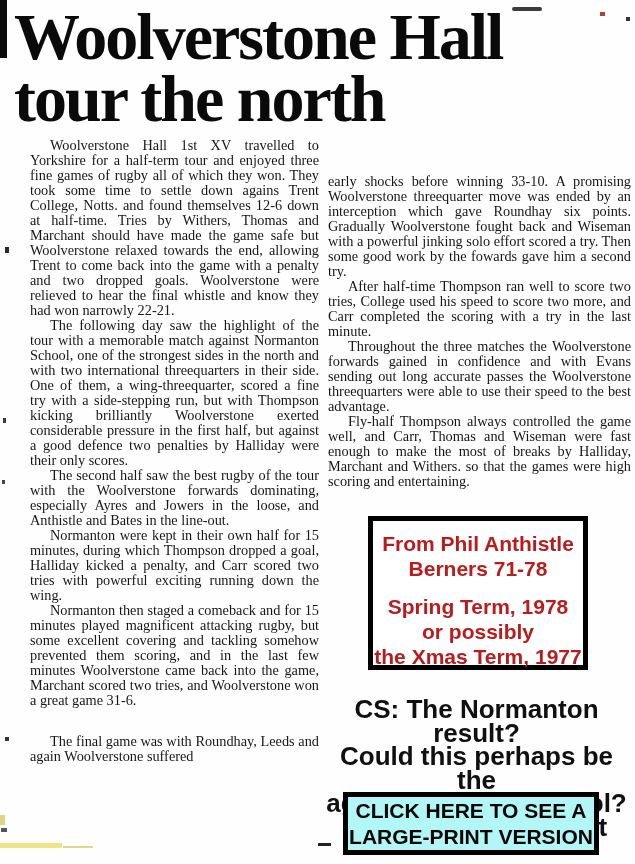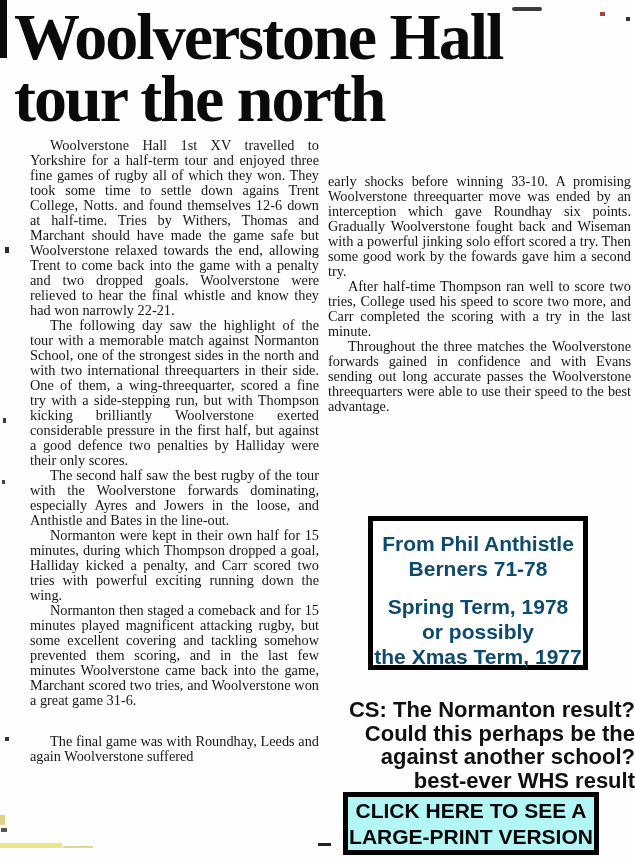--- a/index.html
+++ b/index.html
@@ -44,33 +44,33 @@
     position:absolute;
     left:368px; top:516px;
     width:220px; height:154px;
     box-sizing:border-box;
     border:5px solid #000;
     background:#fff;
     text-align:center;
     font-family:"Liberation Sans", sans-serif;
     font-weight:bold;
     font-size:21px; line-height:25px;
-    color:#0c4a6e;
+    color:#b91c1c;
     padding-top:10px;
   }
   .note-box .spacer { height:13px; }
   
   .cs-note {
     position:absolute;
     left:318px; top:698px;
     width:317px;
-    text-align:right;
+    text-align:center;
     font-family:"Liberation Sans", sans-serif;
     font-weight:bold;
-    font-size:22px; line-height:23.5px;
+    font-size:26px; line-height:23.5px;
     color:#101010;
   }
   
   .lp-button {
     position:absolute;
     left:343px; top:792px;
     width:256px; height:63px;
     box-sizing:border-box;
     border:5px solid #000;
     background:#b2f7f5;
@@ -133,20 +133,21 @@
       <p>The following day saw the highlight of the tour with a memorable match against Normanton School, one of the strongest sides in the north and with two international threequarters in their side. One of them, a wing-threequarter, scored a fine try with a side-stepping run, but with Thompson kicking brilliantly Woolverstone exerted considerable pressure in the first half, but against a good defence two penalties by Halliday were their only scores.</p>
       <p>The second half saw the best rugby of the tour with the Woolverstone forwards dominating, especially Ayres and Jowers in the loose, and Anthistle and Bates in the line-out.</p>
       <p>Normanton were kept in their own half for 15 minutes, during which Thompson dropped a goal, Halliday kicked a penalty, and Carr scored two tries with powerful exciting running down the wing.</p>
       <p>Normanton then staged a comeback and for 15 minutes played magnificent attacking rugby, but some excellent covering and tackling somehow prevented them scoring, and in the last few minutes Woolverstone came back into the game, Marchant scored two tries, and Woolverstone won a great game 31-6.</p>
       <p class="gap-before">The final game was with Roundhay, Leeds and again Woolverstone suffered</p>
     </div>
     <div class="col col-right">
       <p class="noindent">early shocks before winning 33-10. A promising Woolverstone threequarter move was ended by an interception which gave Roundhay six points. Gradually Woolverstone fought back and Wiseman with a powerful jinking solo effort scored a try. Then some good work by the fowards gave him a second try.</p>
       <p>After half-time Thompson ran well to score two tries, College used his speed to score two more, and Carr completed the scoring with a try in the last minute.</p>
       <p>Throughout the three matches the Woolverstone forwards gained in confidence and with Evans sending out long accurate passes the Woolverstone threequarters were able to use their speed to the best advantage.</p>
+      <p>Fly-half Thompson always controlled the game well, and Carr, Thomas and Wiseman were fast enough to make the most of breaks by Halliday, Marchant and Withers. so that the games were high scoring and entertaining.</p>
     </div>
   </div>
 
   <div class="note-box">
     <div>From Phil Anthistle</div>
     <div>Berners 71-78</div>
     <div class="spacer"></div>
     <div>Spring Term, 1978</div>
     <div>or possibly</div>
     <div>the Xmas Term, 1977</div>

